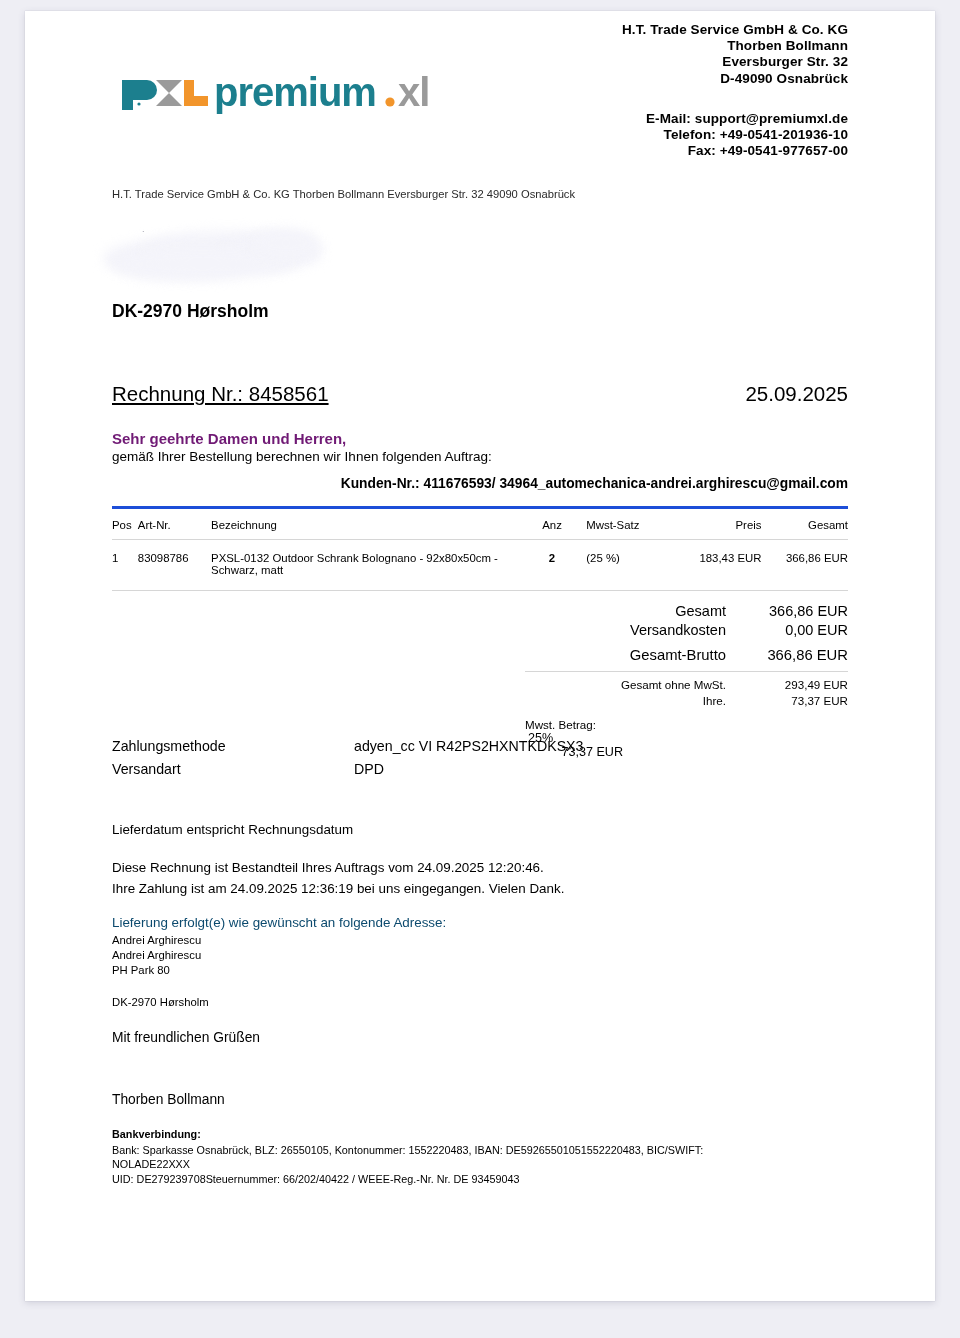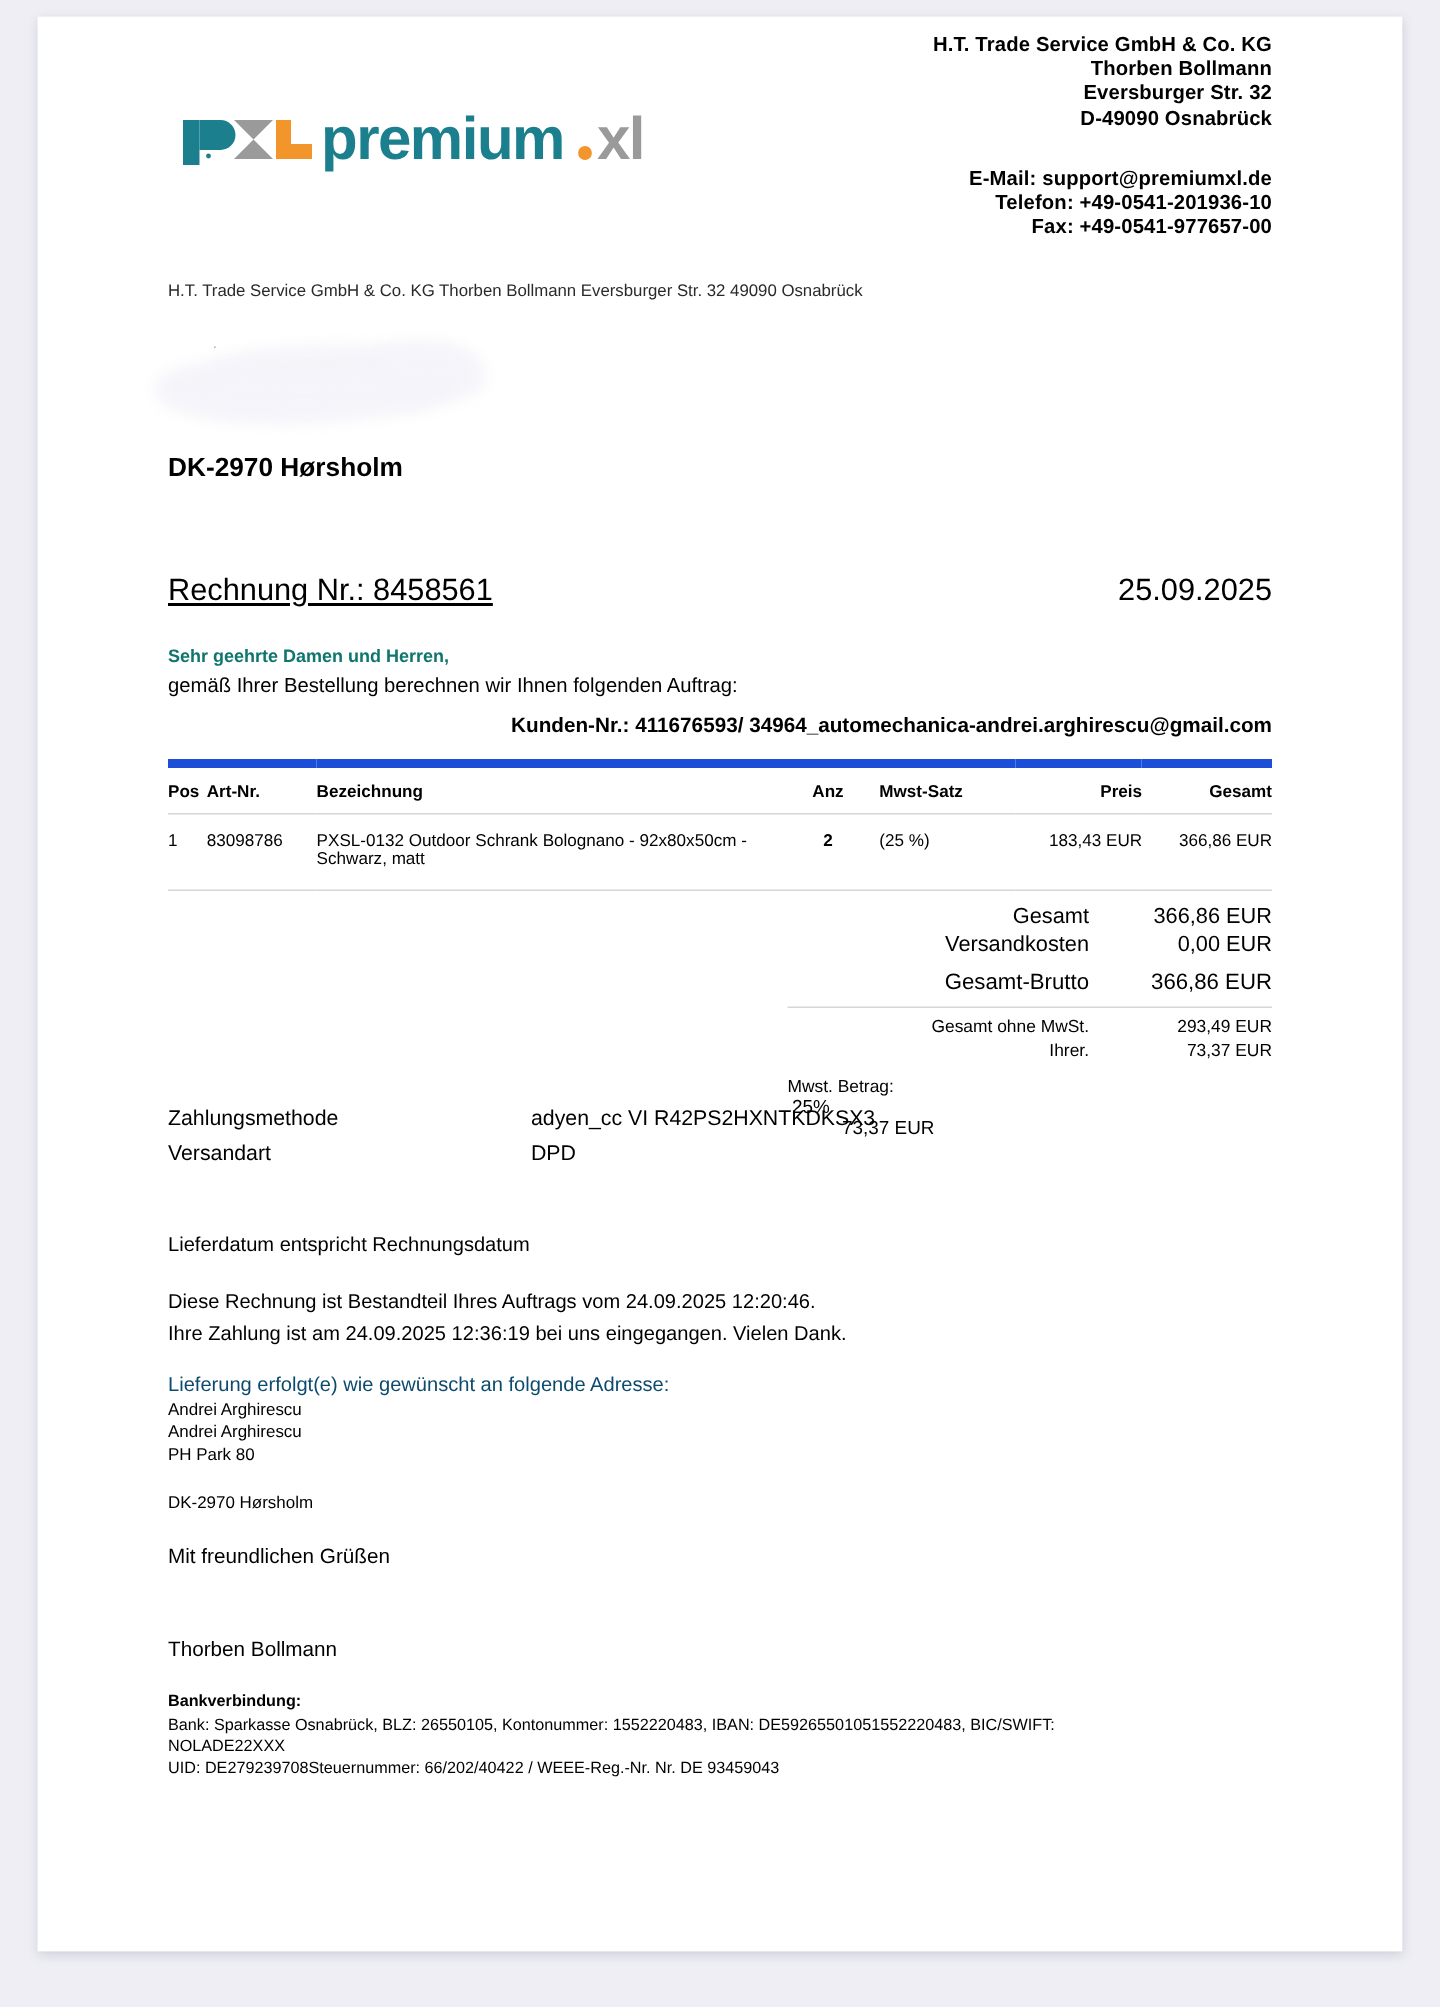--- a/index.html
+++ b/index.html
@@ -126,23 +126,23 @@
     width: 403px;
     text-align: right;
     font-size: 20.5px;
     color: #000;
   }
 
   
   #salutation {
     left: 87px;
     top: 419px;
-    font-size: 12px;
-    font-weight: bold;
-    color: #0f766e;
+    font-size: 15px;
+    font-weight: bold;
+    color: #701a75;
   }
   #intro-line {
     left: 87px;
     top: 438px;
     font-size: 13.5px;
     color: #000;
   }
   #customer-no {
     left: 180px;
     top: 465px;
@@ -159,24 +159,24 @@
     top: 495px;
     width: 736px;
   }
   #items-table table {
     width: 100%;
     border-collapse: collapse;
     font-size: 11.4px;
     color: #000;
   }
   #items-table thead th {
-    font-weight: bold;
+    font-weight: normal;
     text-align: left;
     padding: 10px 0 8px 0;
-    border-top: 6px solid #1d4ed8;
+    border-top: 3px solid #1d4ed8;
     vertical-align: top;
     white-space: nowrap;
   }
   #items-table tbody td {
     padding: 12px 0 14px 0;
     border-top: 1px solid #d6d6d6;
     vertical-align: top;
   }
   #items-table tbody tr.spacer-row td {
     padding: 0;
@@ -425,21 +425,21 @@
         <div class="tval">366,86 EUR</div>
       </div>
 
       <div class="sep"></div>
 
       <div class="trow small">
         <div class="tlabel">Gesamt ohne MwSt.</div>
         <div class="tval">293,49 EUR</div>
       </div>
       <div class="trow small">
-        <div class="tlabel">Ihrer.</div>
+        <div class="tlabel">Ihre.</div>
         <div class="tval">73,37 EUR</div>
       </div>
 
       <div class="vat-row">
         <div class="vat-label">Mwst. Betrag:</div>
         <div class="vat-rate">25%</div>
         <div class="vat-amt">73,37 EUR</div>
       </div>
     </div>
 

